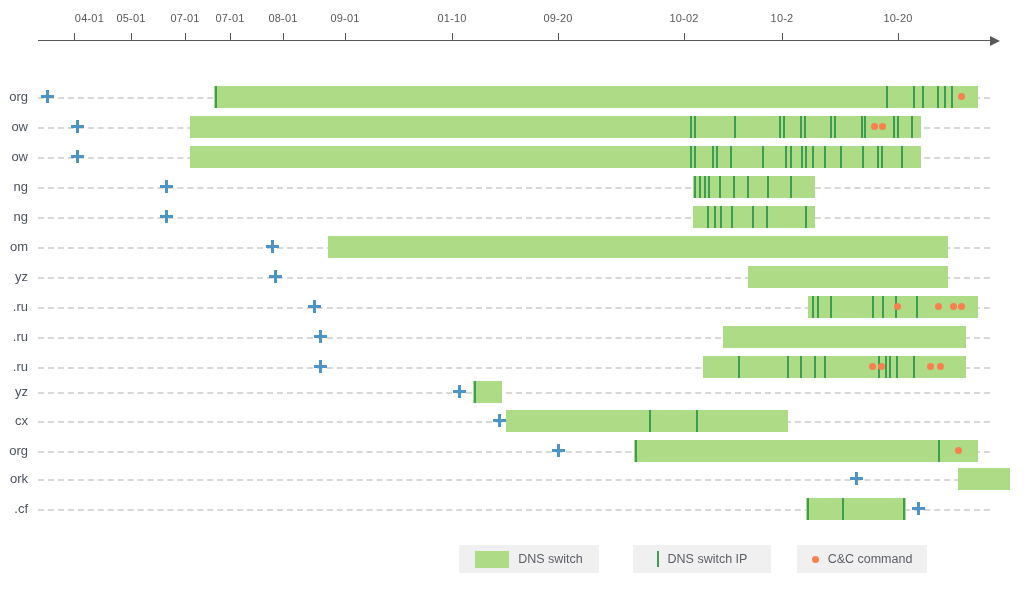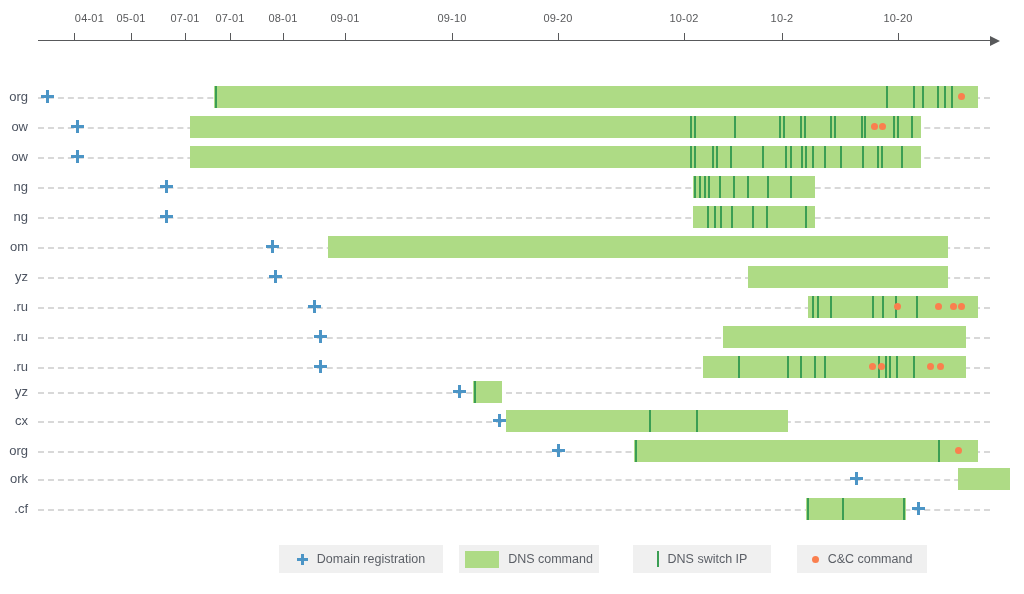--- a/index.html
+++ b/index.html
@@ -173,21 +173,21 @@
       <div class="tick-label" style="left: 101px; top: 12px; width: 60px;">05-01</div>
       <div class="tick" style="left: 185px; top: 33px;"></div>
       <div class="tick-label" style="left: 155px; top: 12px; width: 60px;">07-01</div>
       <div class="tick" style="left: 230px; top: 33px;"></div>
       <div class="tick-label" style="left: 200px; top: 12px; width: 60px;">07-01</div>
       <div class="tick" style="left: 283px; top: 33px;"></div>
       <div class="tick-label" style="left: 253px; top: 12px; width: 60px;">08-01</div>
       <div class="tick" style="left: 345px; top: 33px;"></div>
       <div class="tick-label" style="left: 315px; top: 12px; width: 60px;">09-01</div>
       <div class="tick" style="left: 452px; top: 33px;"></div>
-      <div class="tick-label" style="left: 422px; top: 12px; width: 60px;">09-10</div>
+      <div class="tick-label" style="left: 422px; top: 12px; width: 60px;">01-10</div>
       <div class="tick" style="left: 558px; top: 33px;"></div>
       <div class="tick-label" style="left: 528px; top: 12px; width: 60px;">09-20</div>
       <div class="tick" style="left: 684px; top: 33px;"></div>
       <div class="tick-label" style="left: 654px; top: 12px; width: 60px;">10-02</div>
       <div class="tick" style="left: 782px; top: 33px;"></div>
       <div class="tick-label" style="left: 752px; top: 12px; width: 60px;">10-2</div>
       <div class="tick" style="left: 898px; top: 33px;"></div>
       <div class="tick-label" style="left: 868px; top: 12px; width: 60px;">10-20</div>
     </div>
 
@@ -369,27 +369,23 @@
         <div class="baseline" style="left: 38px; top: 13px; width: 952px;"></div>
         <div class="bar" style="left: 806px; width: 100px; top: 2px;"></div>
         <div class="switch" style="left: 807px; top: 2px;"></div>
         <div class="switch" style="left: 842px; top: 2px;"></div>
         <div class="switch" style="left: 903px; top: 2px;"></div>
         <div class="reg-plus" style="left: 912px; top: 6px;"></div>
       </div>
     </div>
 
   <div class="legend-layer">
-      <div class="legend-item" style="left: 279px; top: 545px; width: 164px;">
-        <span class="lg-plus"></span>
-        <span class="legend-label">Domain registration</span>
-      </div>
       <div class="legend-item" style="left: 459px; top: 545px; width: 140px;">
         <span class="lg-swatch"></span>
-        <span class="legend-label">DNS command</span>
+        <span class="legend-label">DNS switch</span>
       </div>
       <div class="legend-item" style="left: 633px; top: 545px; width: 138px;">
         <span class="lg-line"></span>
         <span class="legend-label">DNS switch IP</span>
       </div>
       <div class="legend-item" style="left: 797px; top: 545px; width: 130px;">
         <span class="lg-dot"></span>
         <span class="legend-label">C&amp;C command</span>
       </div>
     </div>

